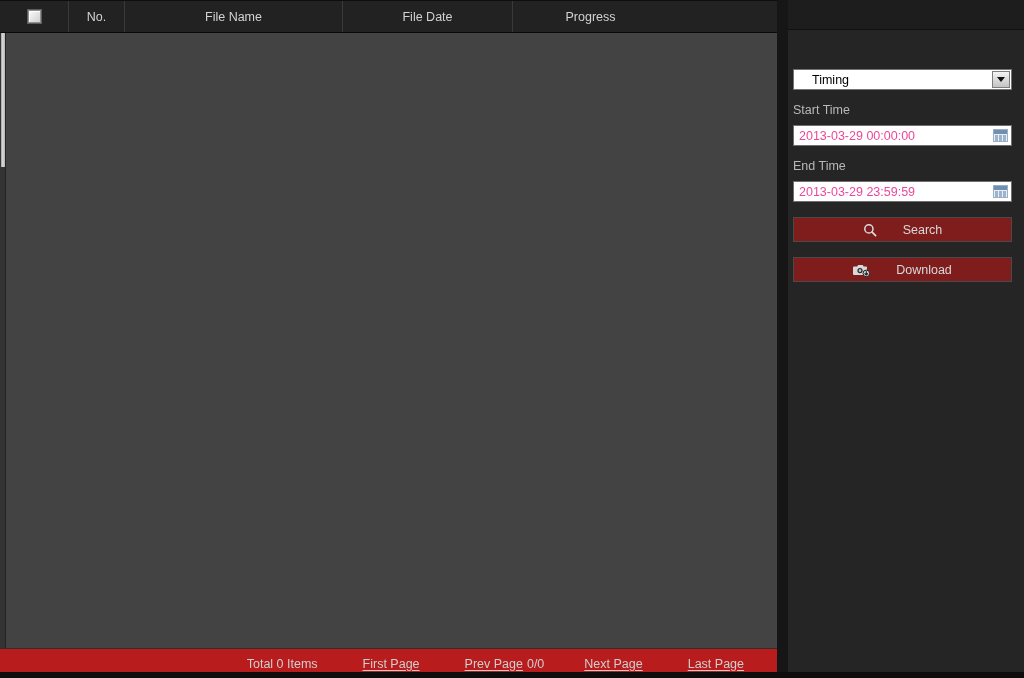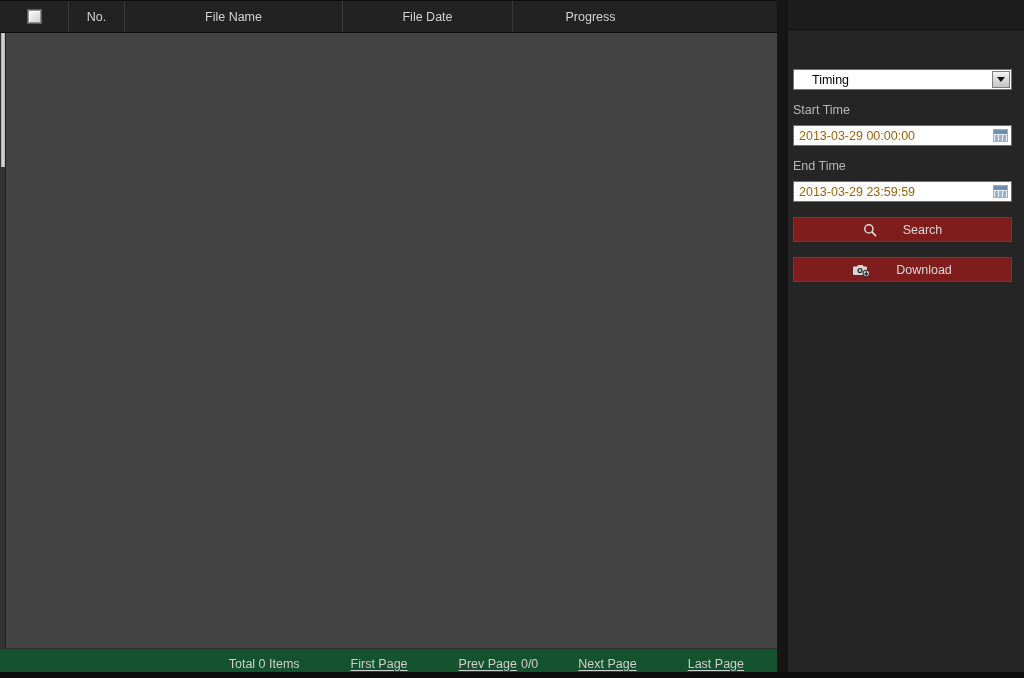--- a/index.html
+++ b/index.html
@@ -108,28 +108,28 @@
     background: linear-gradient(90deg, #9d9d9d 0%, #d9d9d9 40%, #b5b5b5 100%);
   }
 
   
   .status-bar {
     position: absolute;
     left: 0;
     top: 648px;
     width: 777px;
     height: 30px;
-    background: #14532d;
+    background: #b91c1c;
     border-top: 1px solid #2e2e2e;
     box-sizing: border-box;
     display: flex;
     align-items: center;
     justify-content: flex-end;
     padding-right: 33px;
-    gap: 15px;
+    gap: 9px;
     color: #cfcfcf;
     font-size: 12.5px;
   }
   .status-bar .total { color: #cfcfcf; }
   .status-bar .pglink {
     color: #cfcfcf;
     text-decoration: underline;
     text-underline-offset: 2px;
     cursor: pointer;
     margin-left: 36px;
@@ -221,21 +221,21 @@
     width: 219px;
     height: 21px;
     background: #ffffff;
     border: 1px solid #6f6f6f;
     box-sizing: border-box;
     display: flex;
     align-items: center;
     cursor: text;
   }
   .date-field .dt-text {
-    color: #a16207;
+    color: #ec4899;
     font-size: 12.5px;
     padding-left: 5px;
     flex: 1;
     white-space: nowrap;
   }
   .cal-icon {
     width: 15px;
     height: 13px;
     margin-right: 3px;
     background: #e8eef5;

